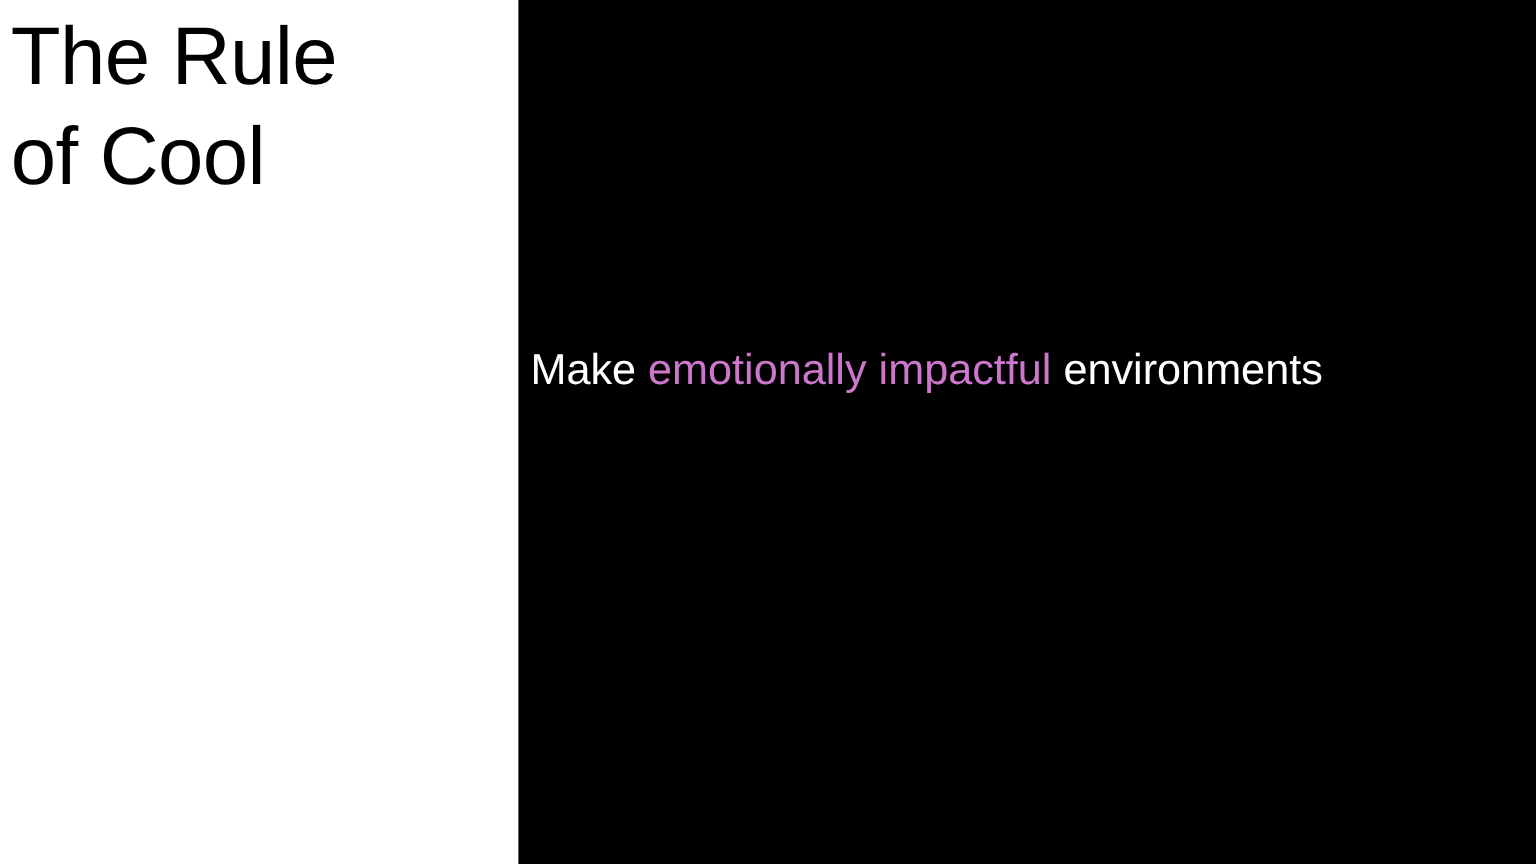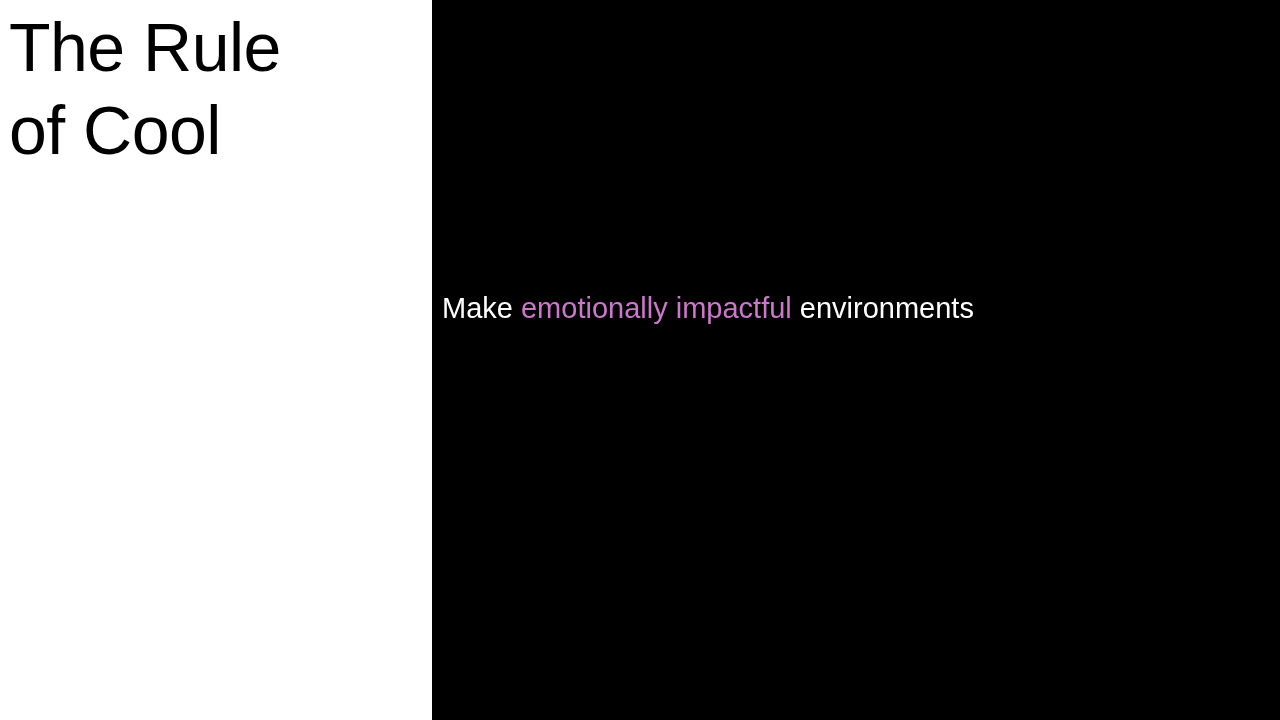--- a/index.html
+++ b/index.html
@@ -58,21 +58,21 @@
 
   #statement-line {
     position: absolute;
     left: 10px;
     top: 288px;
     width: 830px;
     margin: 0;
     padding: 0;
     font-family: "Liberation Sans", sans-serif;
     font-weight: 400;
-    font-size: 29px;
+    font-size: 36px;
     line-height: 40px;
     letter-spacing: 0px;
     color: #ffffff;
     white-space: nowrap;
   }
 
   .seg-plain {
     color: #ffffff;
   }
 

